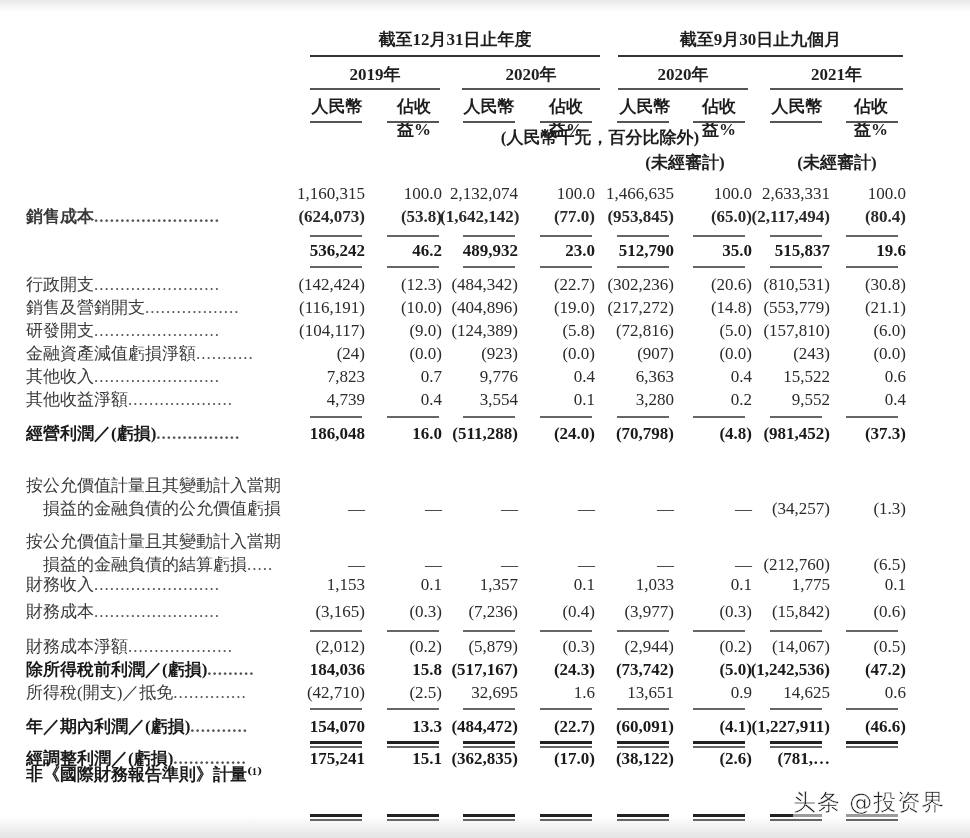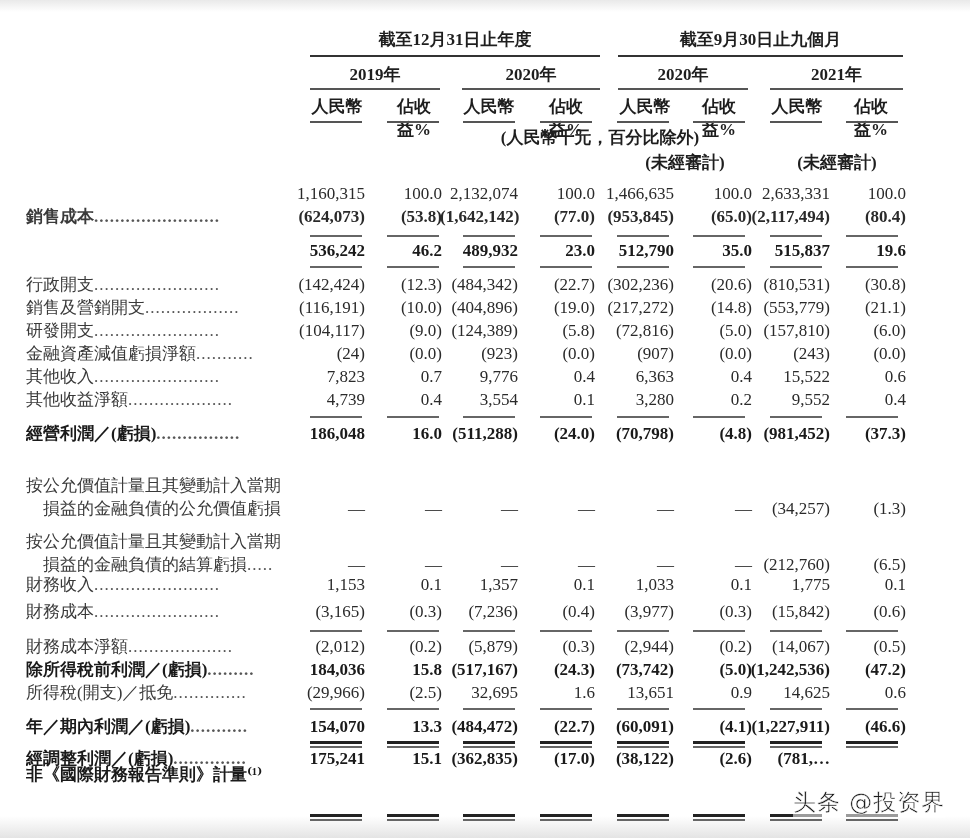--- a/index.html
+++ b/index.html
@@ -288,21 +288,21 @@
         <div class="v c1">15.8</div>
         <div class="v c2">(517,167)</div>
         <div class="v c3">(24.3)</div>
         <div class="v c4">(73,742)</div>
         <div class="v c5">(5.0)</div>
         <div class="v c6">(1,242,536)</div>
         <div class="v c7">(47.2)</div>
       </div>
       <div class="row" style="top: 682px;">
         <div class="lbl"><span>所得稅(開支)／抵免</span><span class="dots">..............</span></div>
-        <div class="v c0">(29,966)</div>
+        <div class="v c0">(42,710)</div>
         <div class="v c1">(2.5)</div>
         <div class="v c2">32,695</div>
         <div class="v c3">1.6</div>
         <div class="v c4">13,651</div>
         <div class="v c5">0.9</div>
         <div class="v c6">14,625</div>
         <div class="v c7">0.6</div>
       </div>
       <div class="row bold" style="top: 716px;">
         <div class="lbl"><span>年／期內利潤／(虧損)</span><span class="dots">...........</span></div>

